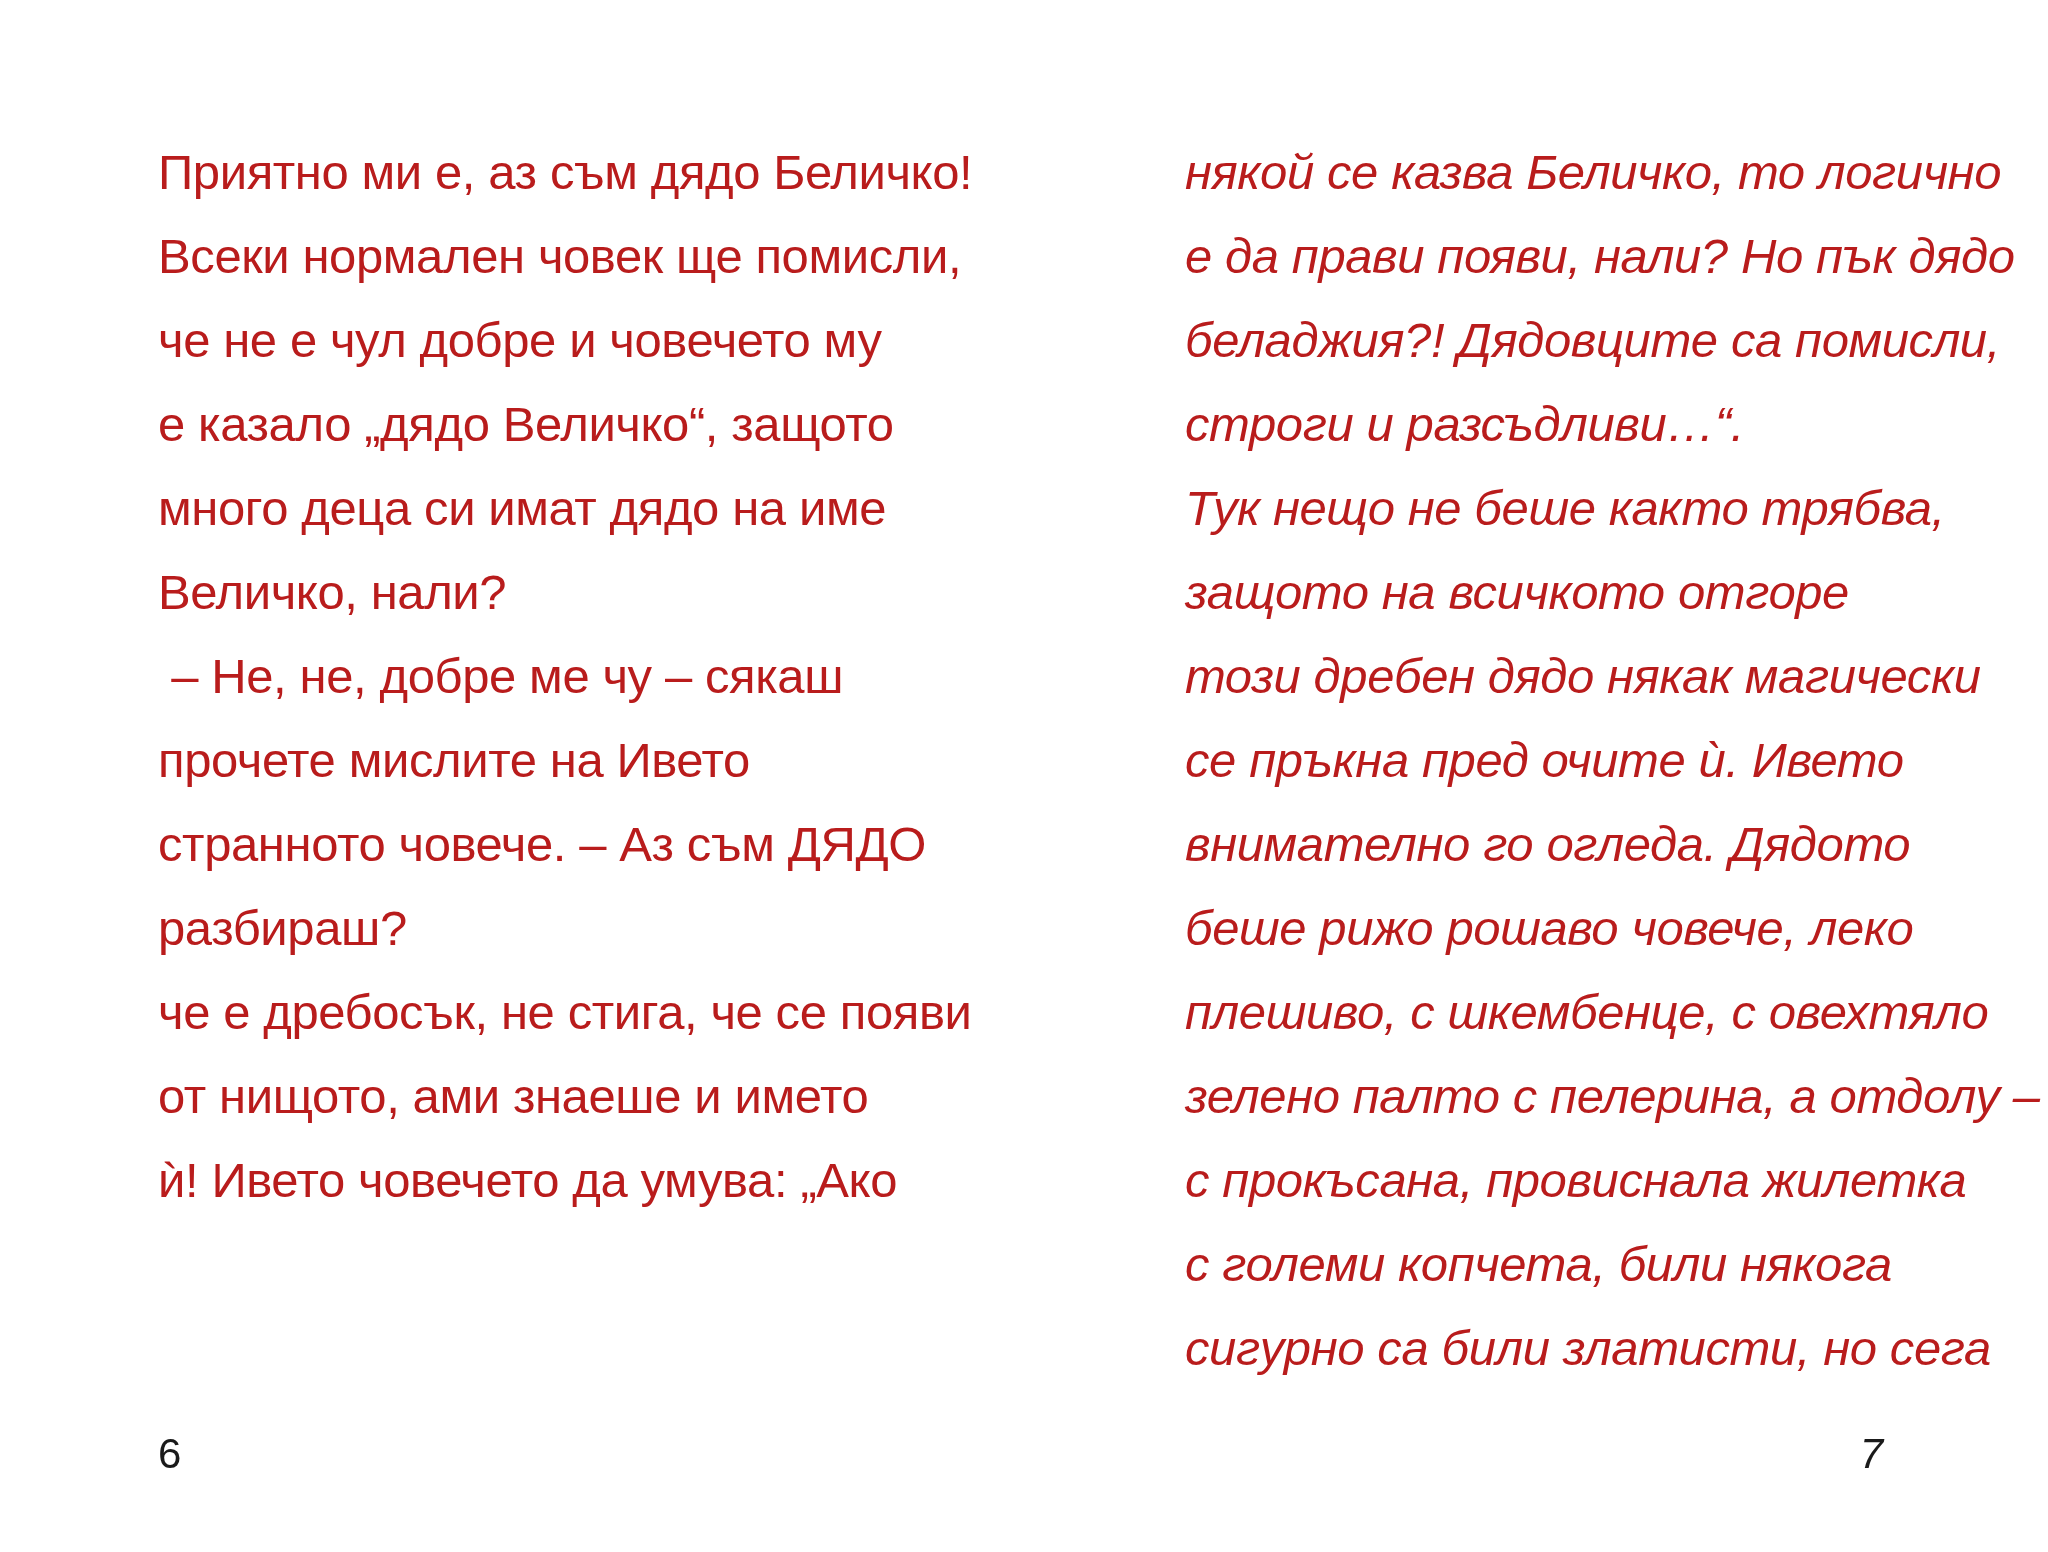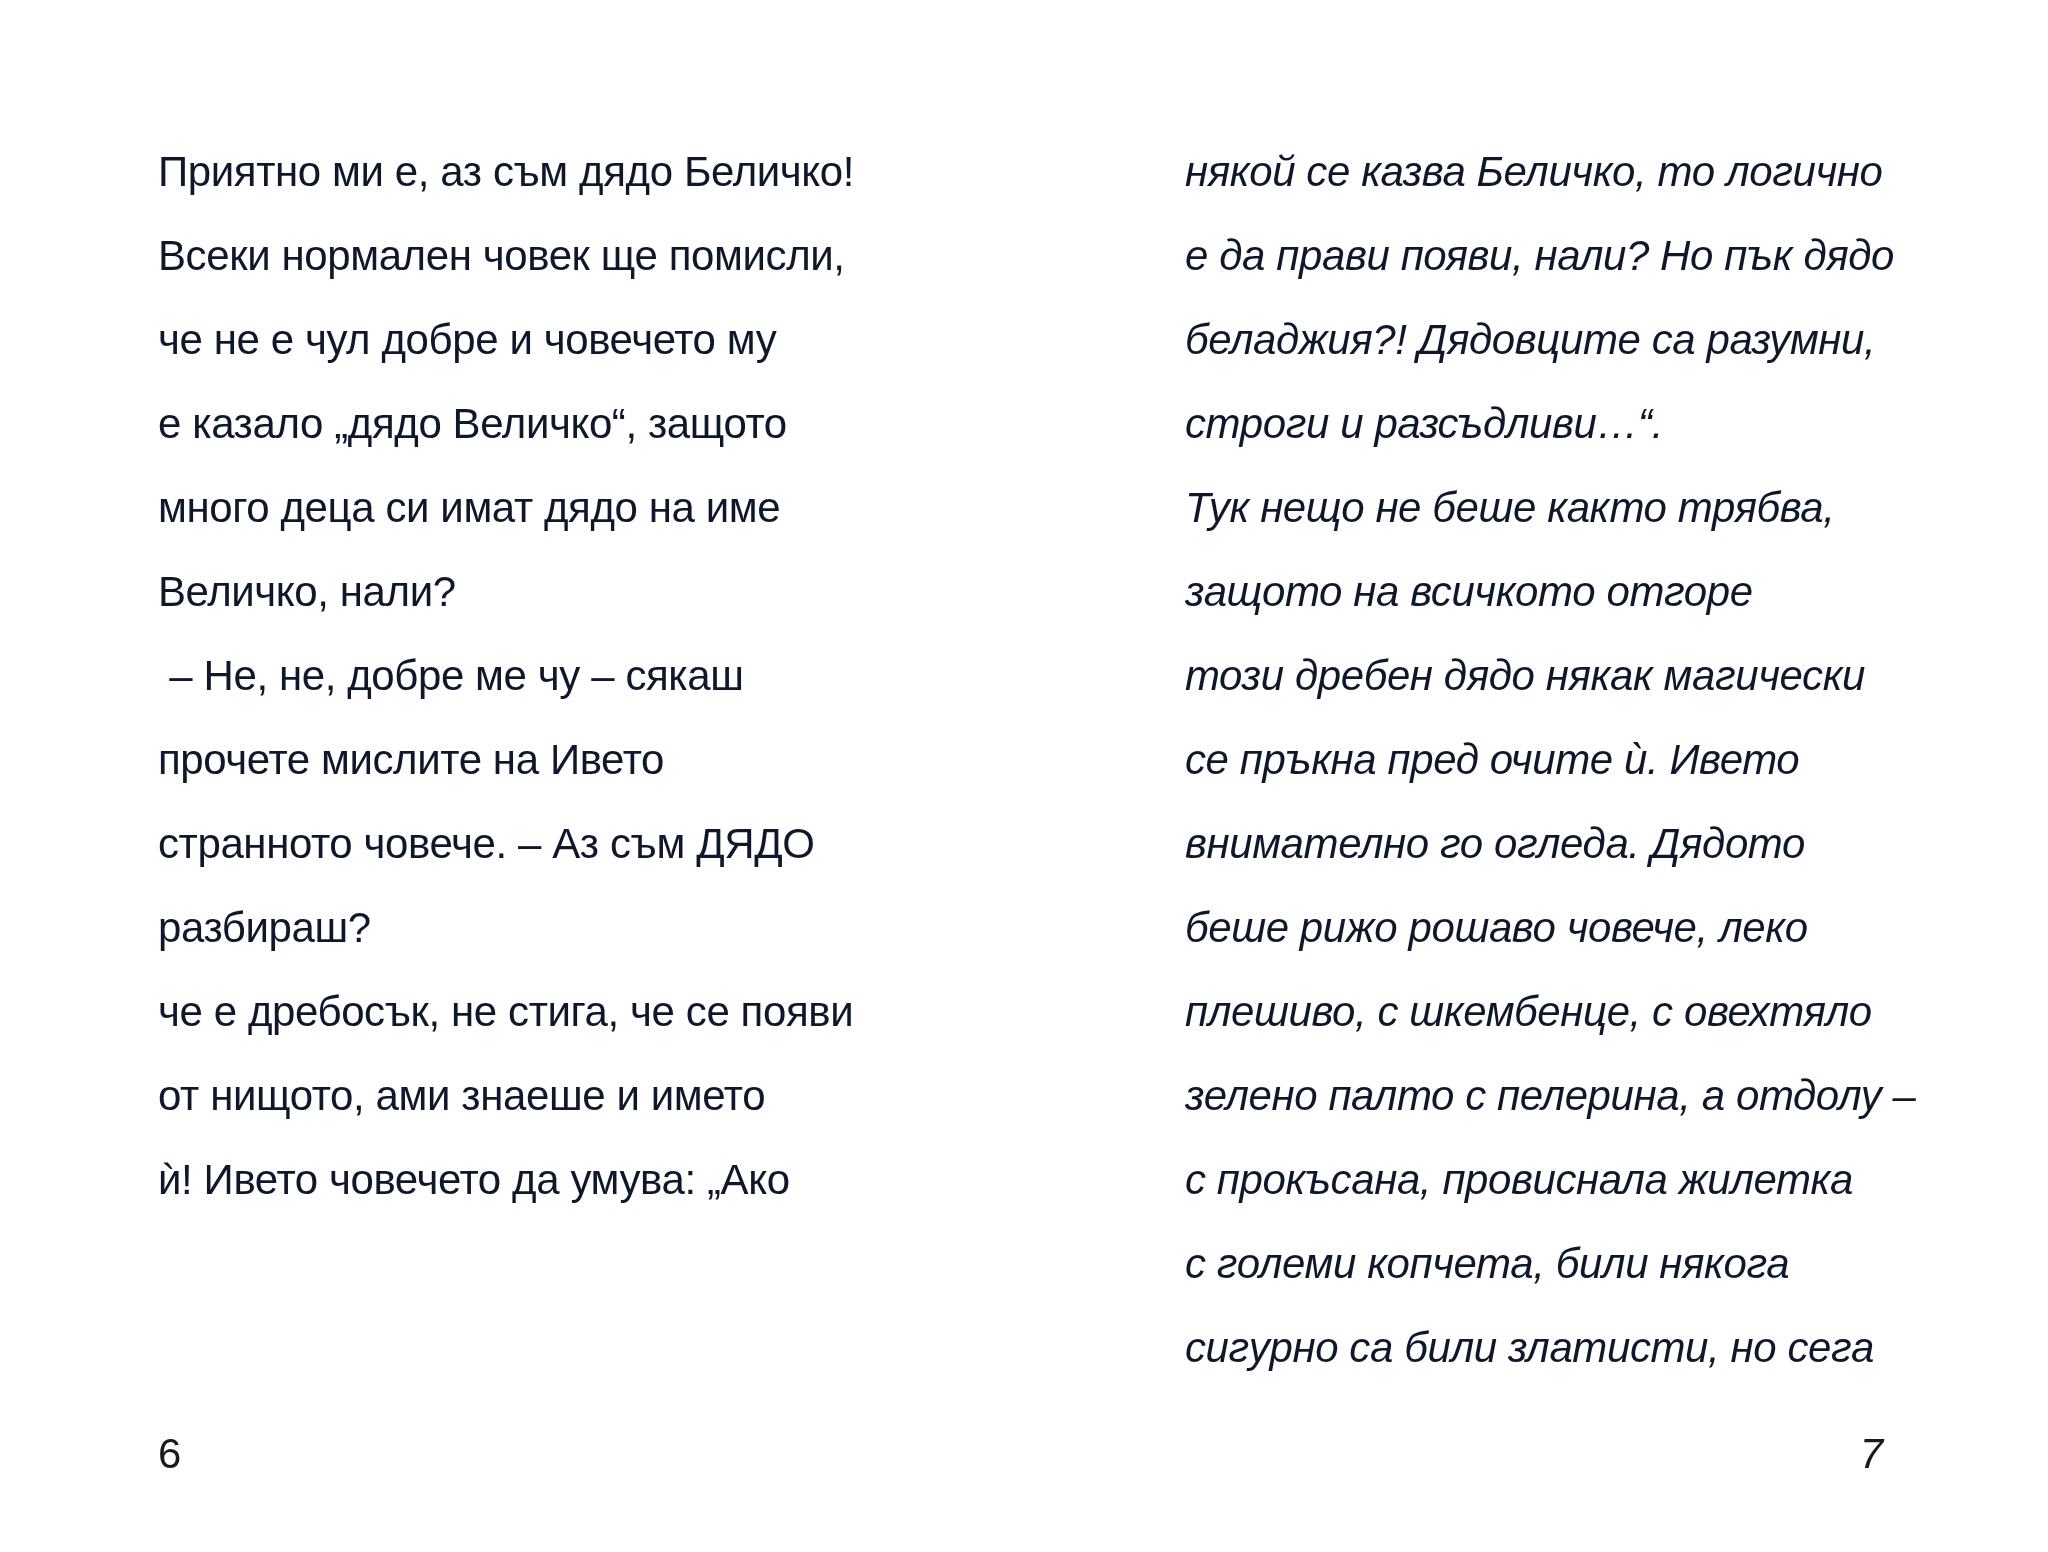--- a/index.html
+++ b/index.html
@@ -26,26 +26,26 @@
   .page.left { left: 0; }
   .page.right { left: 1024px; font-style: italic; }
   .text-column {
     position: absolute;
     top: 130px;
     width: 716px;
   }
   .page.left .text-column { left: 158px; }
   .page.right .text-column { left: 161px; }
   .text-line {
-    font-size: 42px;
+    font-size: 49px;
     line-height: 84px;
     height: 84px;
     letter-spacing: -0.4px;
     white-space: pre;
-    color: #0f172a;
+    color: #b91c1c;
   }
   .page-number {
     position: absolute;
     top: 1424px;
     font-size: 42px;
     line-height: 60px;
     color: #1a1a1a;
   }
   .page.left .page-number { left: 158px; }
   .page.right .page-number { right: 165px; }
@@ -71,21 +71,21 @@
       <div class="text-line">от нищото, ами знаеше и името</div>
       <div class="text-line">ѝ! Ивето човечето да умува: „Ако</div>
     </div>
     <div class="page-number">6</div>
   </div>
 
   <div class="page right">
     <div class="text-column">
       <div class="text-line">някой се казва Беличко, то логично</div>
       <div class="text-line">е да прави появи, нали? Но пък дядо</div>
-      <div class="text-line">беладжия?! Дядовците са разумни,</div>
+      <div class="text-line">беладжия?! Дядовците са помисли,</div>
       <div class="text-line">строги и разсъдливи…“.</div>
       <div class="text-line">Тук нещо не беше както трябва,</div>
       <div class="text-line">защото на всичкото отгоре</div>
       <div class="text-line">този дребен дядо някак магически</div>
       <div class="text-line">се пръкна пред очите ѝ. Ивето</div>
       <div class="text-line">внимателно го огледа. Дядото</div>
       <div class="text-line">беше рижо рошаво човече, леко</div>
       <div class="text-line">плешиво, с шкембенце, с овехтяло</div>
       <div class="text-line">зелено палто с пелерина, а отдолу –</div>
       <div class="text-line">с прокъсана, провиснала жилетка</div>

